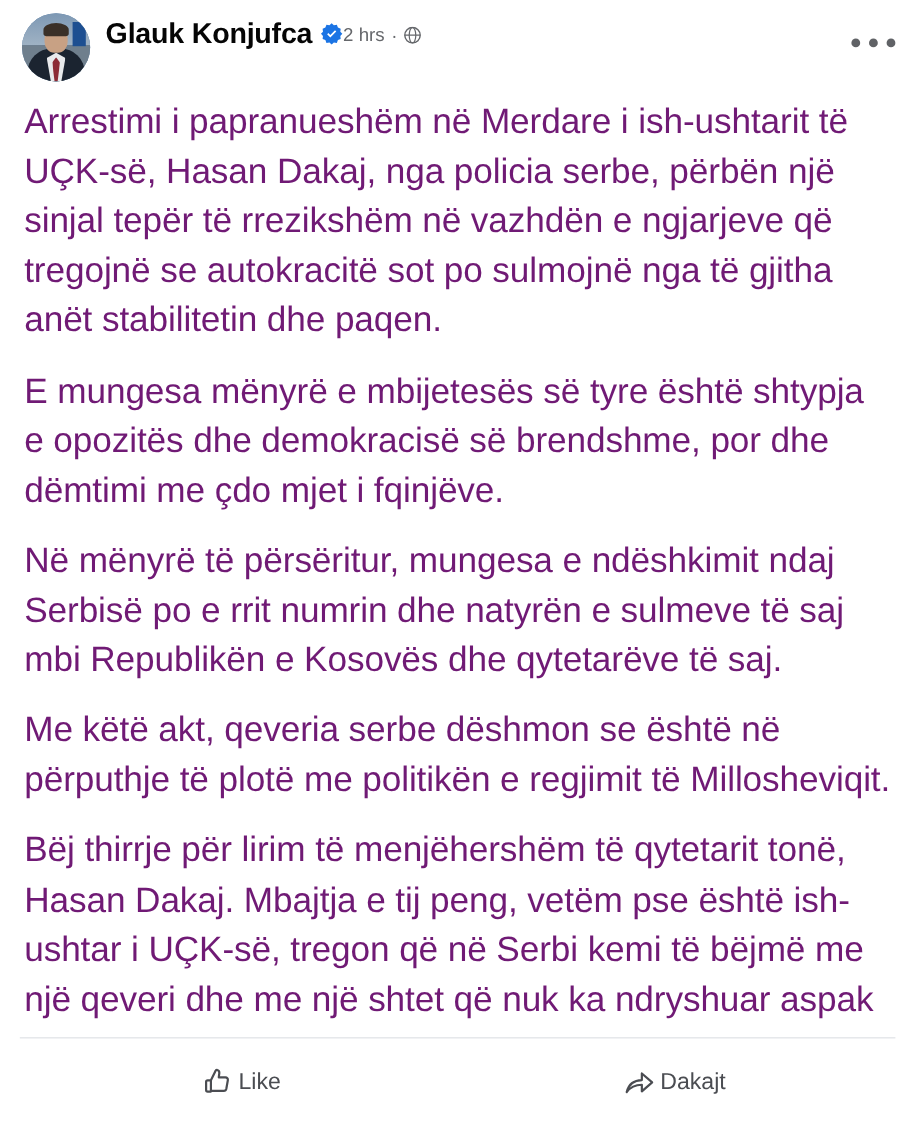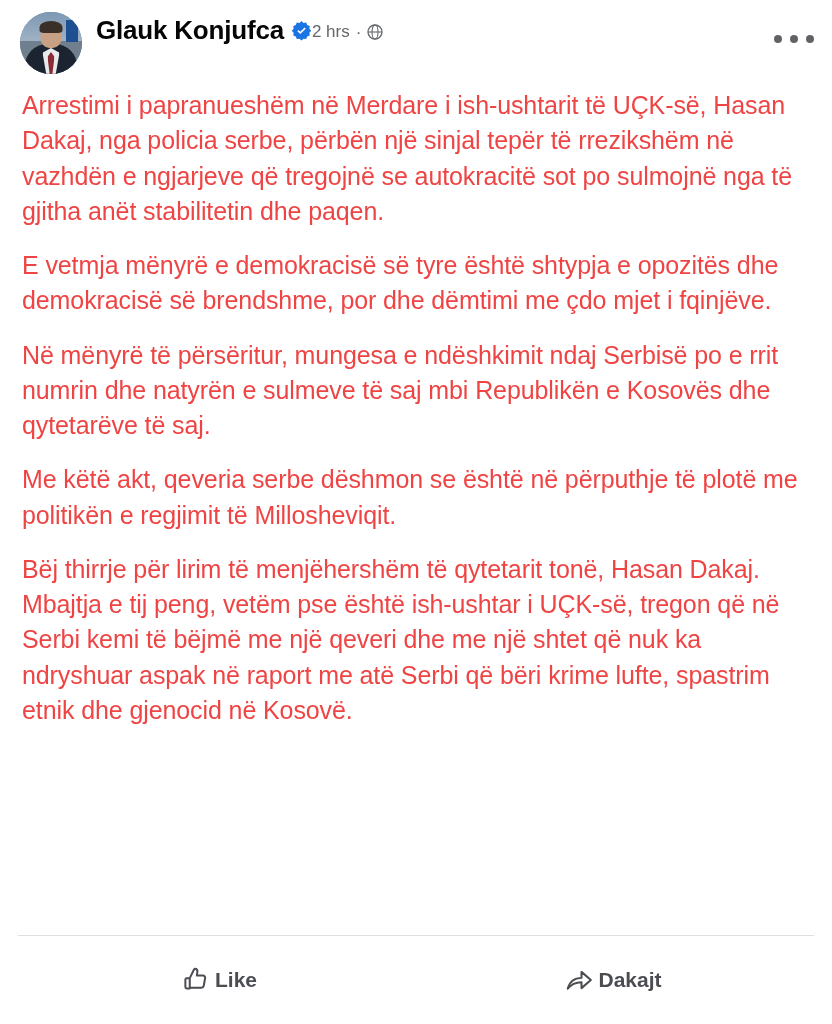--- a/index.html
+++ b/index.html
@@ -162,23 +162,23 @@
     display: block;
   }
   
   .post-body {
     padding: 8px 22px 0 22px;
     flex: 1 1 auto;
     overflow: hidden;
   }
   .post-body p {
     margin: 0 0 19px 0;
-    font-size: 25px;
+    font-size: 32px;
     line-height: 1.41;
-    color: #ef4444;
+    color: #701a75;
     letter-spacing: -0.1px;
   }
   .post-body p:last-child { margin-bottom: 0; }
   
   .divider {
     height: 1px;
     background: #dcdfe3;
     margin: 10px 18px 0 18px;
   }
   .actions {
@@ -189,21 +189,21 @@
   }
   .action {
     flex: 1 1 0;
     display: flex;
     align-items: center;
     justify-content: center;
     gap: 4px;
     cursor: pointer;
     color: #4b4d52;
     font-size: 21px;
-    font-weight: 700;
+    font-weight: 400;
   }
   .action svg { display: block; }
   .action-label { color: #4b4d52; }
 </style>
 </head>
 <body>
 
 <div class="post">
 
   <div class="post-header">
@@ -239,21 +239,21 @@
 
     <div class="more-btn">
       <span></span>
       <span></span>
       <span></span>
     </div>
   </div>
 
   <div class="post-body">
     <p>Arrestimi i papranueshëm në Merdare i ish-ushtarit të UÇK-së, Hasan Dakaj, nga policia serbe, përbën një sinjal tepër të rrezikshëm në vazhdën e ngjarjeve që tregojnë se autokracitë sot po sulmojnë nga të gjitha anët stabilitetin dhe paqen.</p>
-    <p>E vetmja mënyrë e demokracisë së tyre është shtypja e opozitës dhe demokracisë së brendshme, por dhe dëmtimi me çdo mjet i fqinjëve.</p>
+    <p>E mungesa mënyrë e mbijetesës së tyre është shtypja e opozitës dhe demokracisë së brendshme, por dhe dëmtimi me çdo mjet i fqinjëve.</p>
     <p>Në mënyrë të përsëritur, mungesa e ndëshkimit ndaj Serbisë po e rrit numrin dhe natyrën e sulmeve të saj mbi Republikën e Kosovës dhe qytetarëve të saj.</p>
     <p>Me këtë akt, qeveria serbe dëshmon se është në përputhje të plotë me politikën e regjimit të Millosheviqit.</p>
     <p>Bëj thirrje për lirim të menjëhershëm të qytetarit tonë, Hasan Dakaj. Mbajtja e tij peng, vetëm pse është ish-ushtar i UÇK-së, tregon që në Serbi kemi të bëjmë me një qeveri dhe me një shtet që nuk ka ndryshuar aspak në raport me atë Serbi që bëri krime lufte, spastrim etnik dhe gjenocid në Kosovë.</p>
   </div>
 
   <div class="divider"></div>
 
   <div class="actions">
     <div class="action">
       <svg width="30" height="30" viewBox="0 0 24 24">

